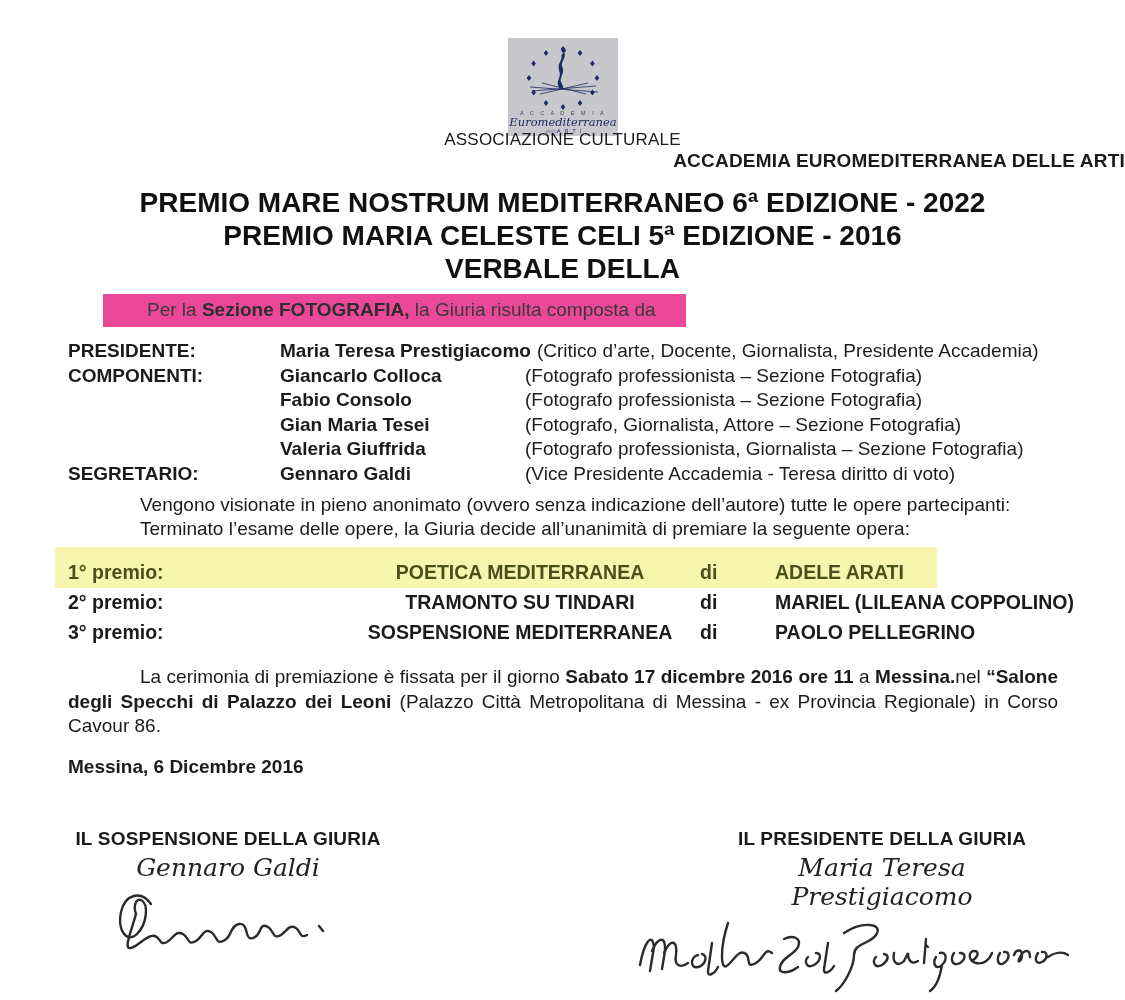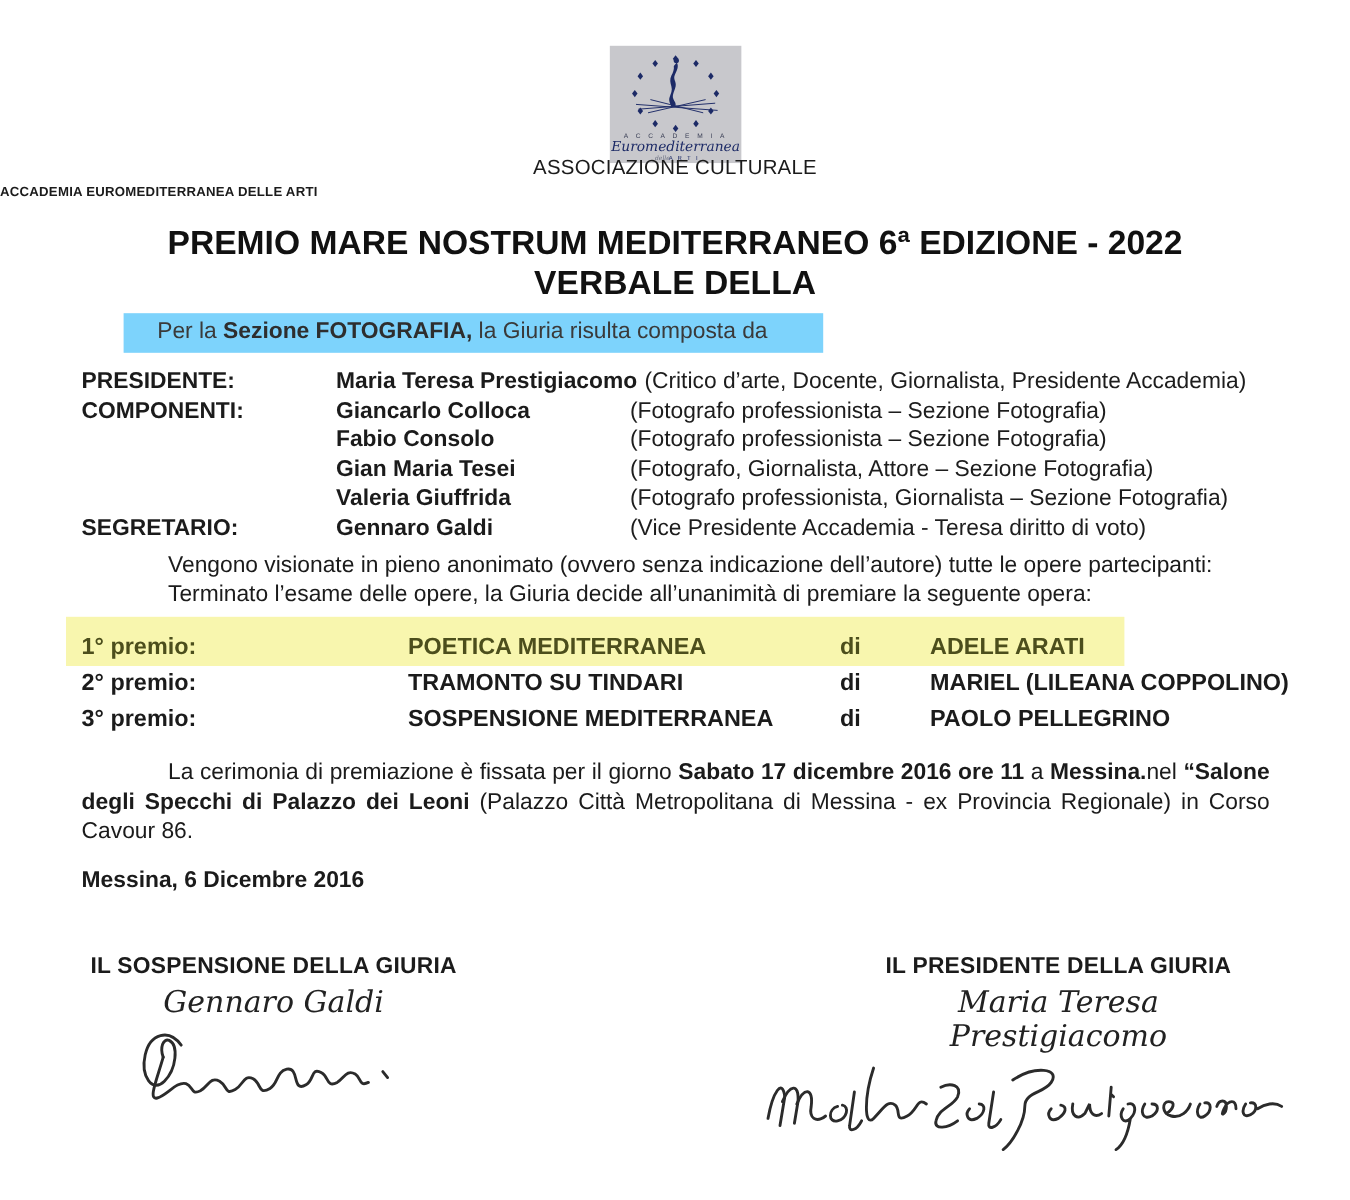--- a/index.html
+++ b/index.html
@@ -6,44 +6,44 @@
   html,body { background:#ffffff; }
   .page {
     width:1125px; height:1000px; margin:0 auto; background:#ffffff;
     font-family:"Liberation Sans", sans-serif; color:#1b1b1b;
     position:relative; overflow:hidden; padding-top:38px;
   }
   
   .logo-wrap { width:110px; height:86px; margin:0 auto 5px auto; }
   
   .org-line1 { text-align:center; font-size:17px; line-height:21px; letter-spacing:.2px; }
-  .org-line2 { text-align:left; font-size:11px; line-height:21px; font-weight:bold; letter-spacing:.2px; }
+  .org-line2 { text-align:right; font-size:19px; line-height:21px; font-weight:bold; letter-spacing:.2px; }
   .title-block { margin-top:15px; text-align:center; font-weight:bold; font-size:28px; line-height:33px; color:#111; }
   
   .intro {
-    margin:9px 0 0 103px; width:583px; background:#7dd3fc;
-    font-size:19px; color:#3a3a3a; padding:5px 0 6px 28px; line-height:22px;
+    margin:9px 0 0 103px; width:583px; background:#ec4899;
+    font-size:19px; color:#3a3a3a; padding:5px 0 6px 44px; line-height:22px;
   }
   .intro b { color:#2e2e2e; }
   
   .jury { margin:12px 0 0 68px; font-size:19px; line-height:24.5px; }
   .j-row { display:flex; white-space:nowrap; }
   .j-label { width:212px; font-weight:bold; flex:0 0 auto; }
   .j-name { min-width:245px; font-weight:bold; padding-right:6px; }
   .j-role { color:#1d1d1d; }
   
   .para { margin:7px 0 0 68px; width:990px; font-size:19px; line-height:24px; }
   .para p.justify { text-align:justify; text-indent:72px; }
   .para p.plain { text-indent:72px; }
   
   .prizes { margin-top:6px; font-size:19.5px; font-weight:bold; }
   .prize-row { display:flex; margin-left:55px; width:882px; padding:1px 0 3px 13px; line-height:26px; white-space:nowrap; }
   .prize-row.hl { background:#f8f6ae; color:#4c4e1c; padding-top:12px; }
   .p-label { width:272px; flex:0 0 auto; }
-  .p-title { width:360px; flex:0 0 auto; }
+  .p-title { width:360px; flex:0 0 auto;text-align:center; }
   .p-di { width:75px; flex:0 0 auto; }
   
   .ceremony { margin:17px 12px 0 68px; width:990px; font-size:19px; line-height:24.5px; text-align:justify; text-indent:72px; }
   
   .dateline { margin:17px 0 0 68px; font-size:19px; font-weight:bold; }
   
   .sig-row { display:flex; justify-content:space-between; margin:50px 78px 0 68px; }
   .sig-block { text-align:center; }
   .sig-left { width:320px; }
   .sig-right { width:330px; }
@@ -92,20 +92,21 @@
       <text x="44" y="95" text-anchor="middle" font-family="DejaVu Serif, serif" font-style="italic" font-size="5" fill="#6a6f80">delle</text>
       <text x="62" y="95" text-anchor="middle" font-family="Liberation Sans, sans-serif" font-size="5" letter-spacing="1.5" fill="#1c2a66">A R T I</text>
     </svg>
   </div>
 
   <div class="org-line1">ASSOCIAZIONE CULTURALE</div>
   <div class="org-line2">ACCADEMIA EUROMEDITERRANEA DELLE ARTI</div>
 
   <div class="title-block">
     <div>PREMIO MARE NOSTRUM MEDITERRANEO 6ª EDIZIONE - 2022</div>
+    <div>PREMIO MARIA CELESTE CELI 5ª EDIZIONE - 2016</div>
     <div>VERBALE DELLA</div>
   </div>
 
   <div class="intro"><span>Per la </span><b>Sezione FOTOGRAFIA,</b><span> la Giuria risulta composta da</span></div>
 
   <div class="jury">
     <div class="j-row">
       <span class="j-label">PRESIDENTE:</span>
       <span class="j-name">Maria Teresa Prestigiacomo</span>
       <span class="j-role">(Critico d’arte, Docente, Giornalista, Presidente Accademia)</span>

